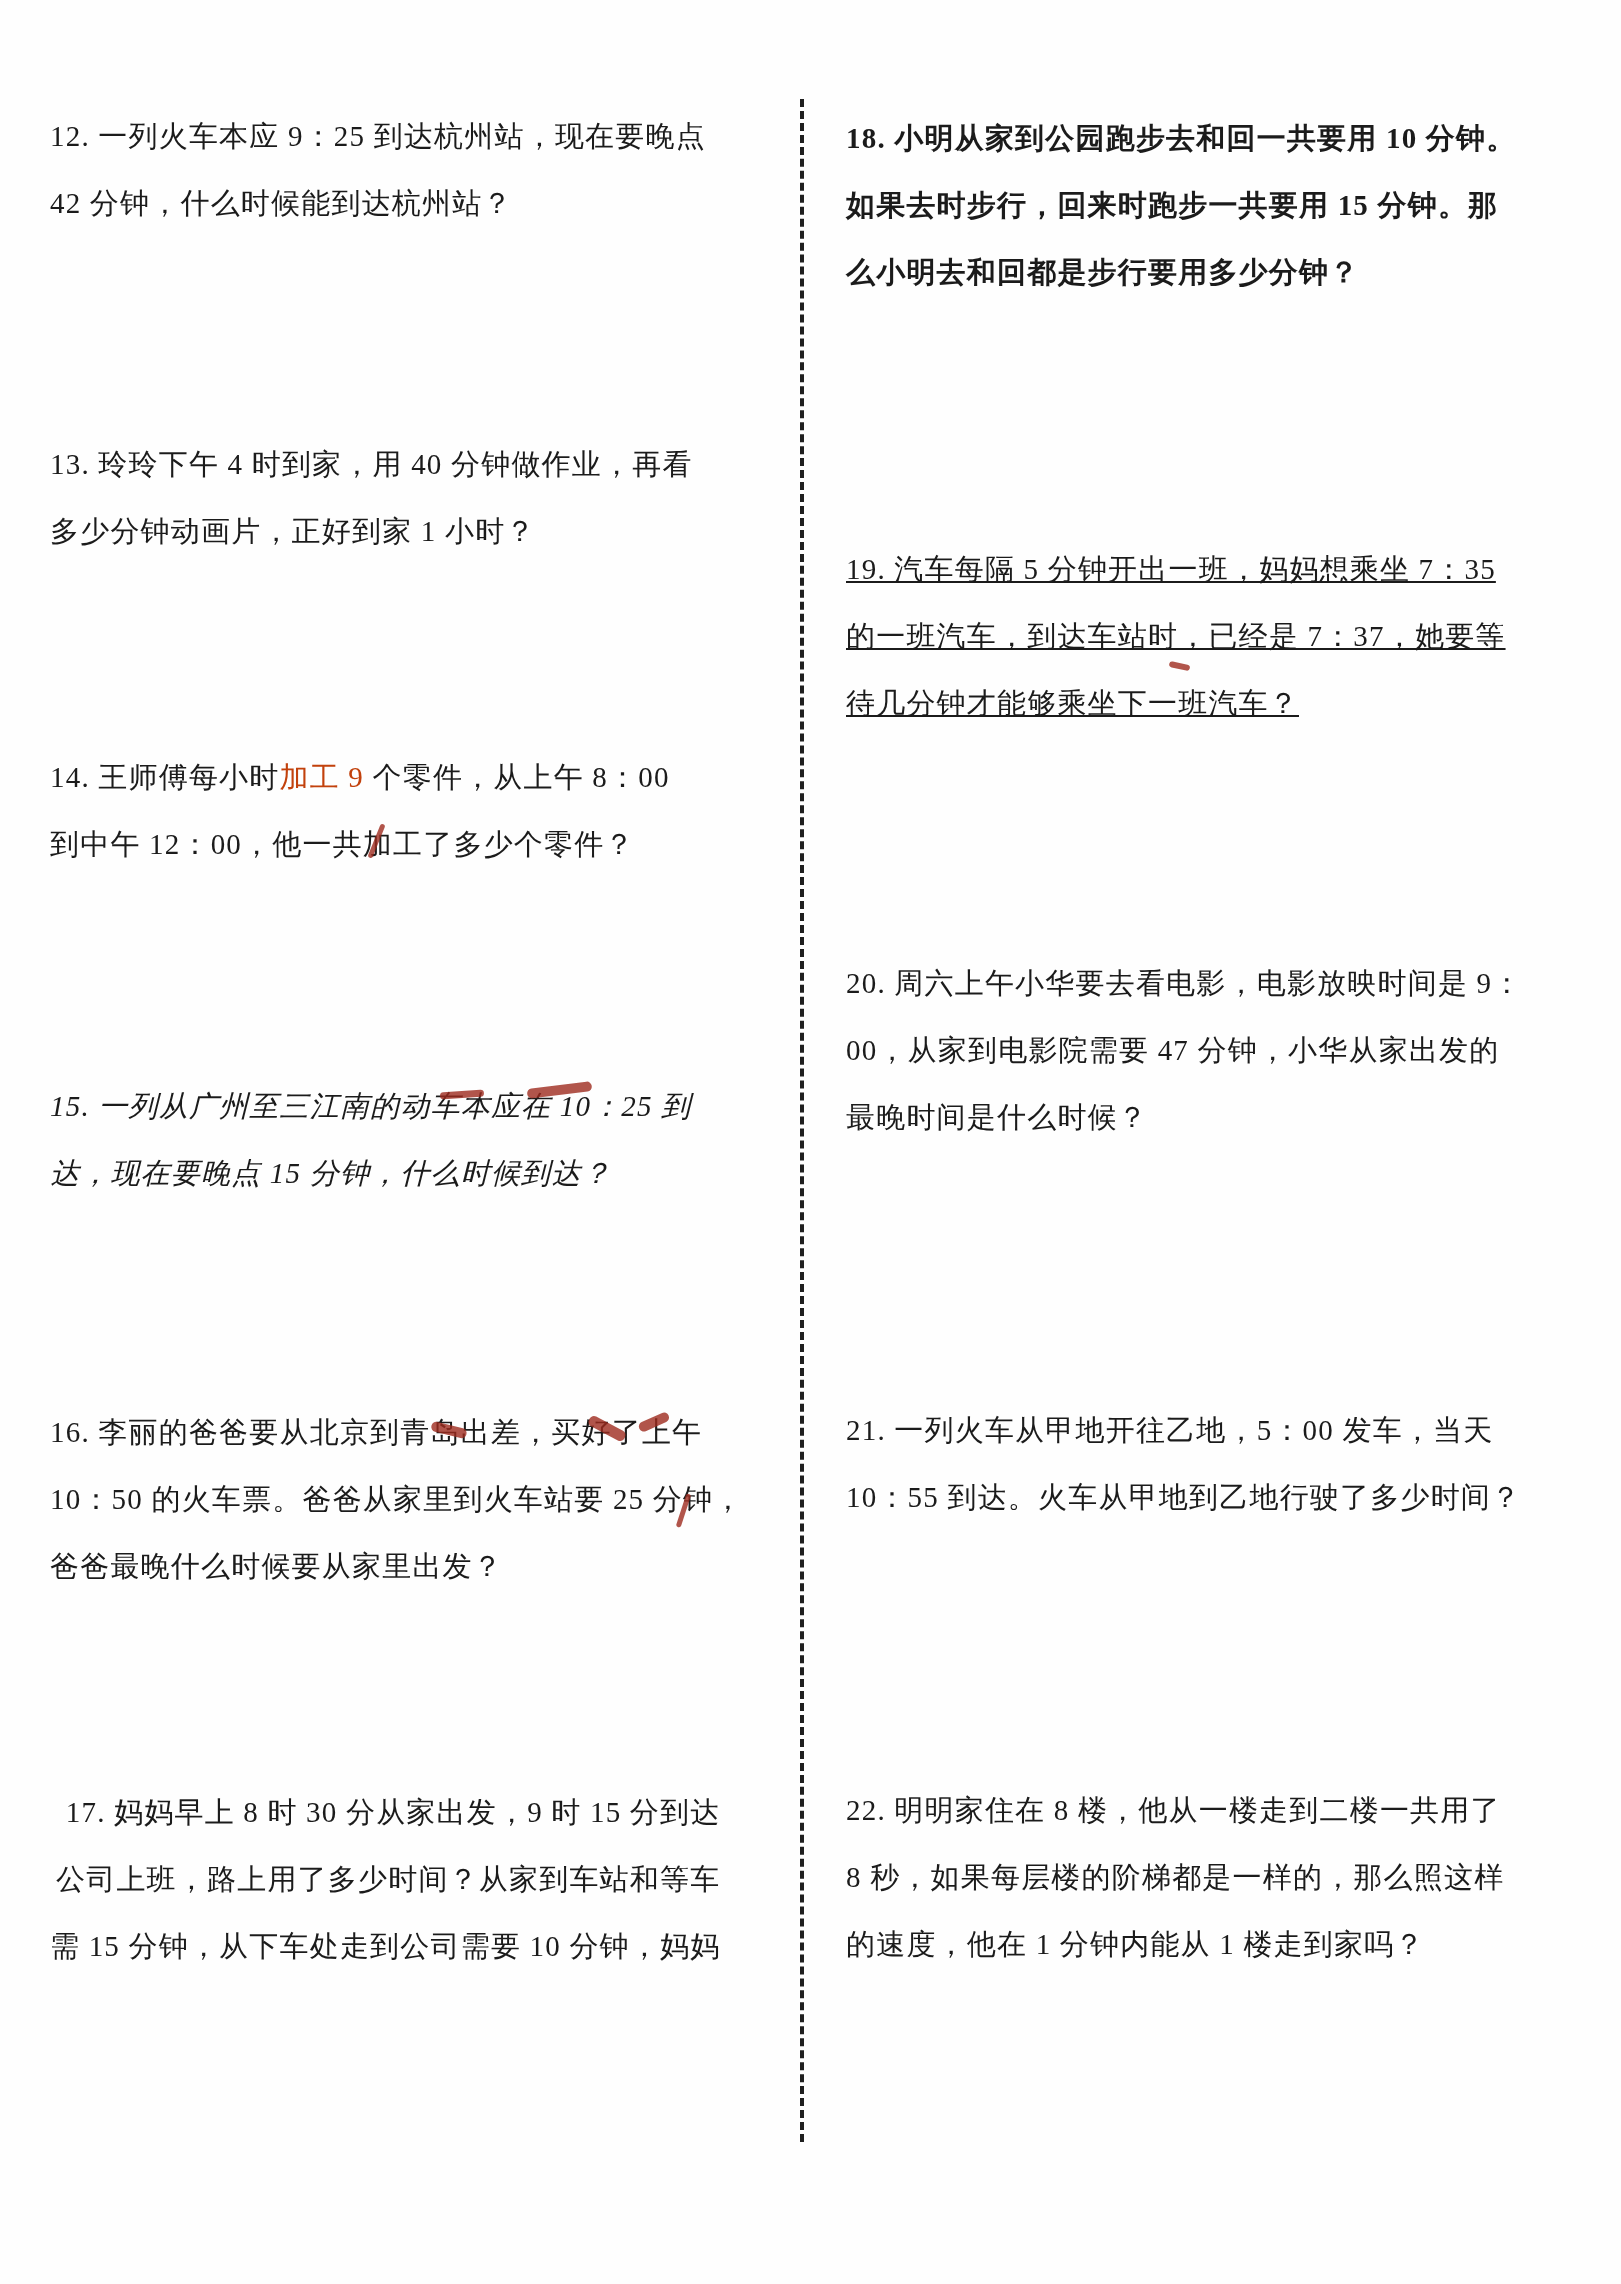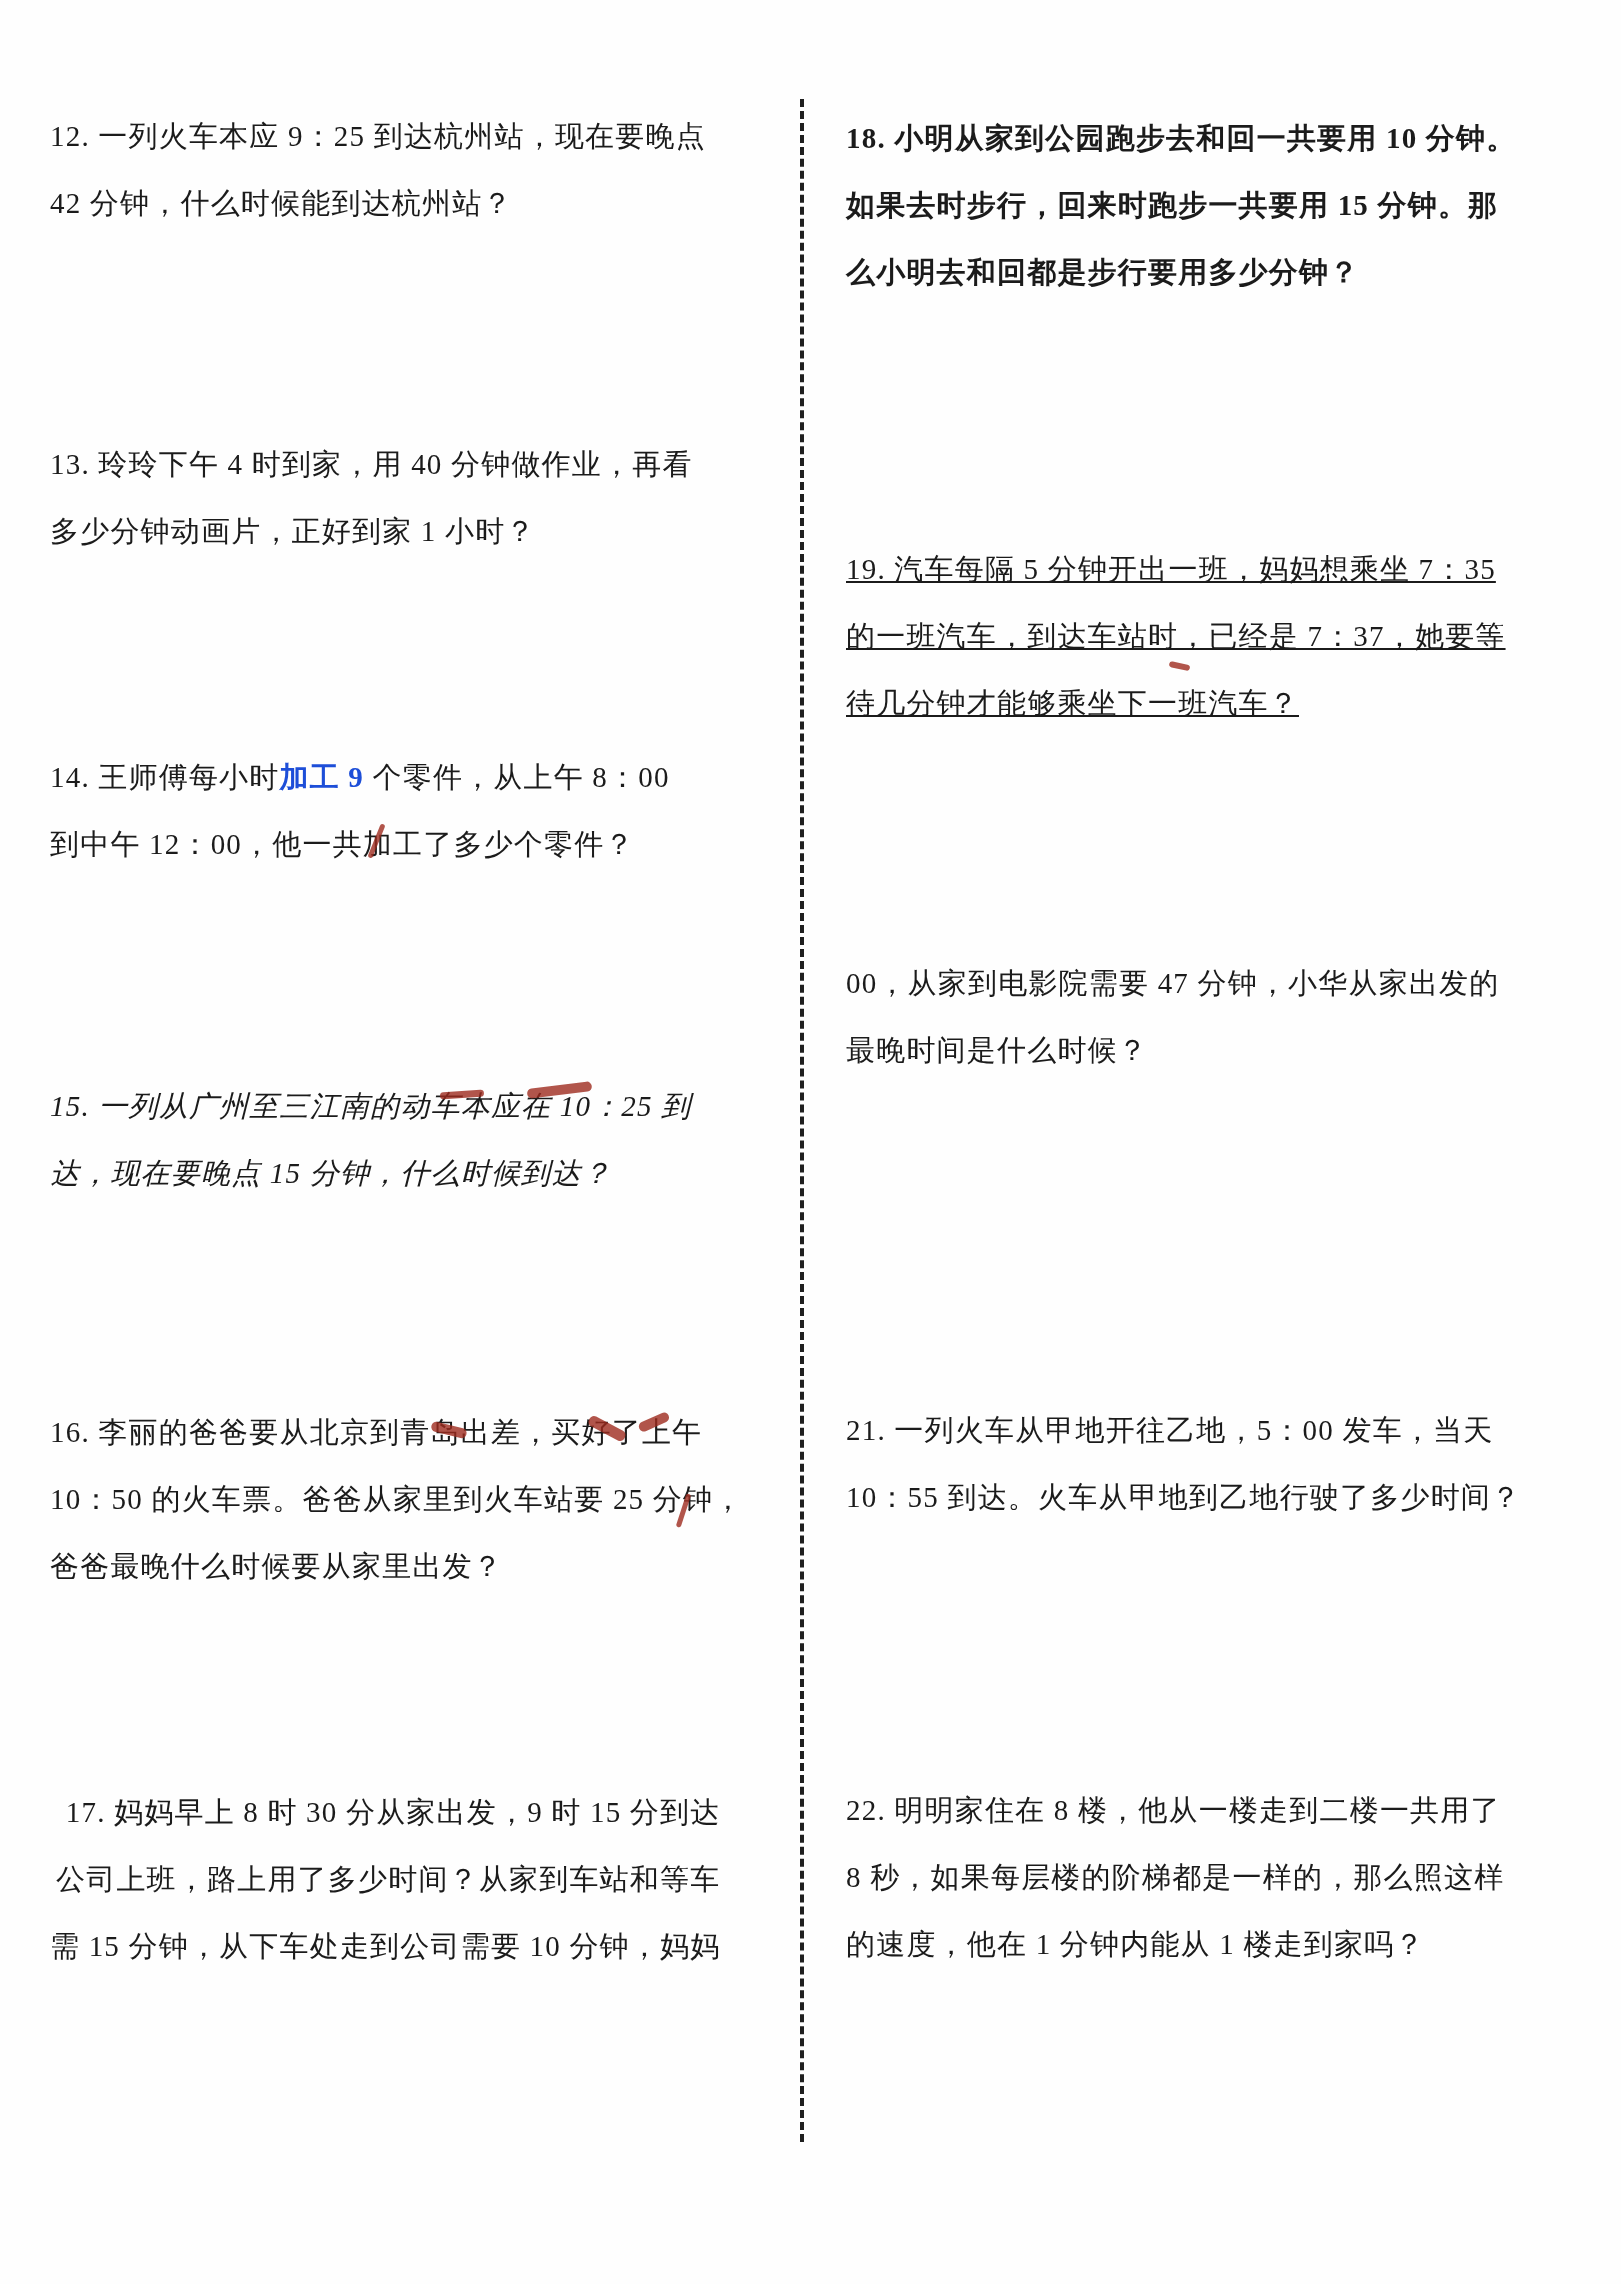--- a/index.html
+++ b/index.html
@@ -14,21 +14,21 @@
   .column{position:absolute;top:0;height:100%;}
   .problem{position:absolute;left:0;}
   .line{
     white-space:pre;
     font-size:29px;
     line-height:67px;
     height:67px;
     letter-spacing:1.2px;
   }
   .seg{color:inherit;}
-  .seg.red{color:#1d4ed8;font-weight:bold;}
+  .seg.red{color:#c2410c;}
   .red-mark{
     position:absolute;
     background:#9e2b1e;
     opacity:0.8;
     border-radius:4.8px;
     pointer-events:none;
   }
   #divider{
     position:absolute;
     width:0;
@@ -73,20 +73,21 @@
         <div class="line"><span class="seg">18. 小明从家到公园跑步去和回一共要用 10 分钟。</span></div>
         <div class="line"><span class="seg">如果去时步行，回来时跑步一共要用 15 分钟。那</span></div>
         <div class="line"><span class="seg">么小明去和回都是步行要用多少分钟？</span></div>
       </div>
       <div class="problem" style="top: 536px; text-decoration: underline;">
         <div class="line"><span class="seg">19. 汽车每隔 5 分钟开出一班，妈妈想乘坐 7：35</span></div>
         <div class="line"><span class="seg">的一班汽车，到达车站时，已经是 7：37，她要等</span></div>
         <div class="line"><span class="seg">待几分钟才能够乘坐下一班汽车？</span></div>
       </div>
       <div class="problem" style="top: 950px;">
+        <div class="line"><span class="seg">20. 周六上午小华要去看电影，电影放映时间是 9：</span></div>
         <div class="line"><span class="seg">00，从家到电影院需要 47 分钟，小华从家出发的</span></div>
         <div class="line"><span class="seg">最晚时间是什么时候？</span></div>
       </div>
       <div class="problem" style="top: 1397px;">
         <div class="line"><span class="seg">21. 一列火车从甲地开往乙地，5：00 发车，当天</span></div>
         <div class="line"><span class="seg">10：55 到达。火车从甲地到乙地行驶了多少时间？</span></div>
       </div>
       <div class="problem" style="top: 1777px;">
         <div class="line"><span class="seg">22. 明明家住在 8 楼，他从一楼走到二楼一共用了</span></div>
         <div class="line"><span class="seg">8 秒，如果每层楼的阶梯都是一样的，那么照这样</span></div>

